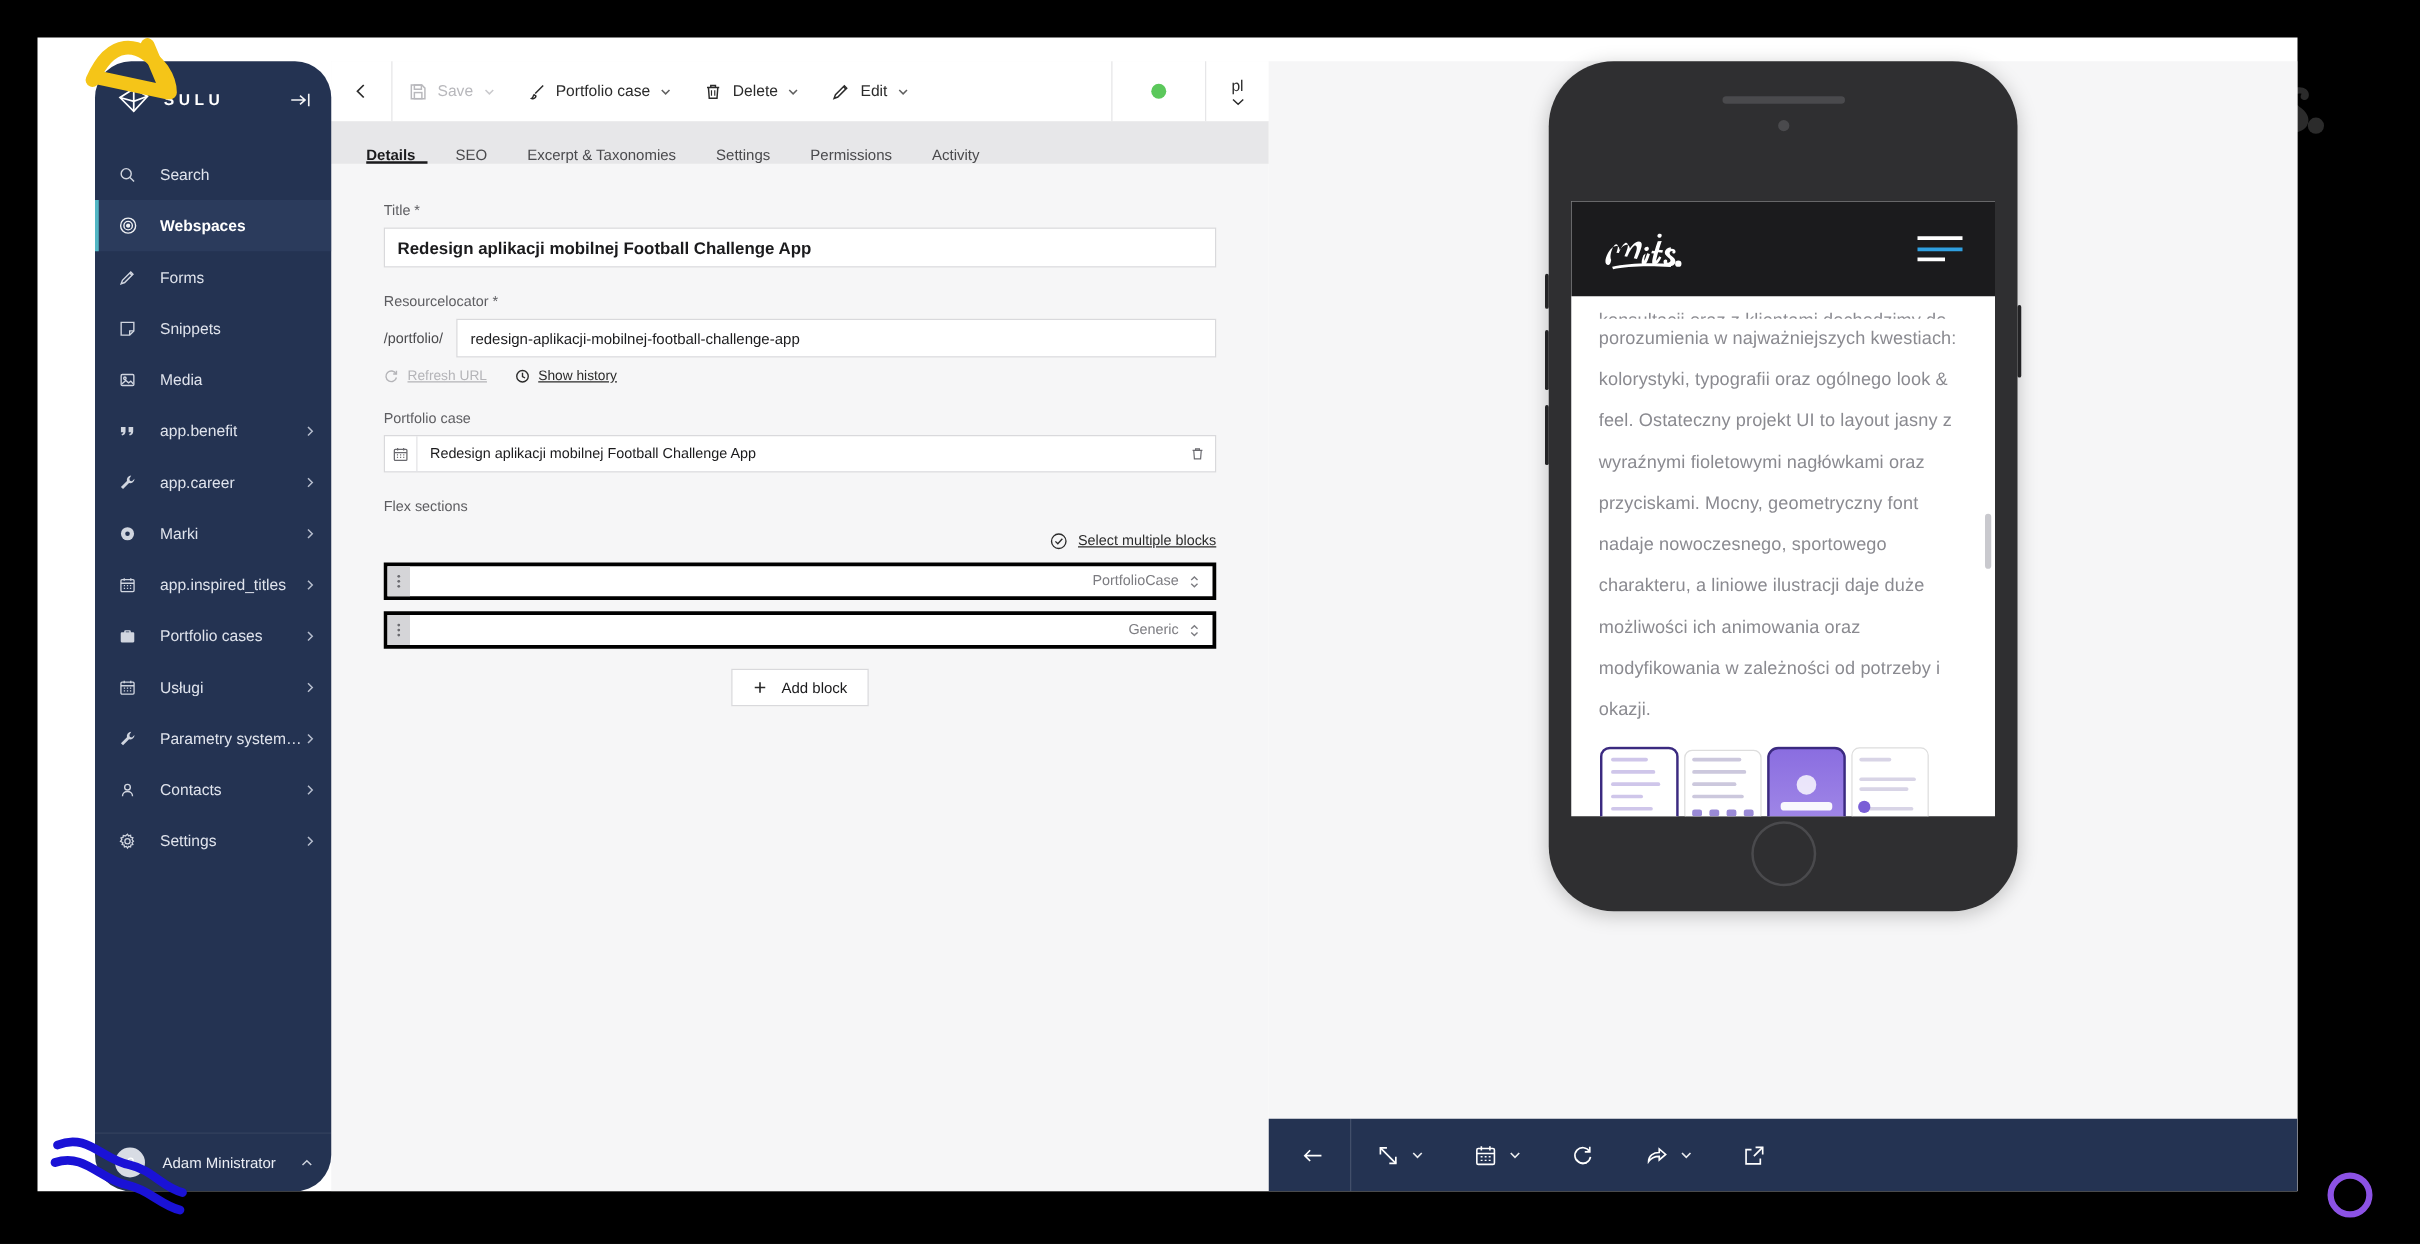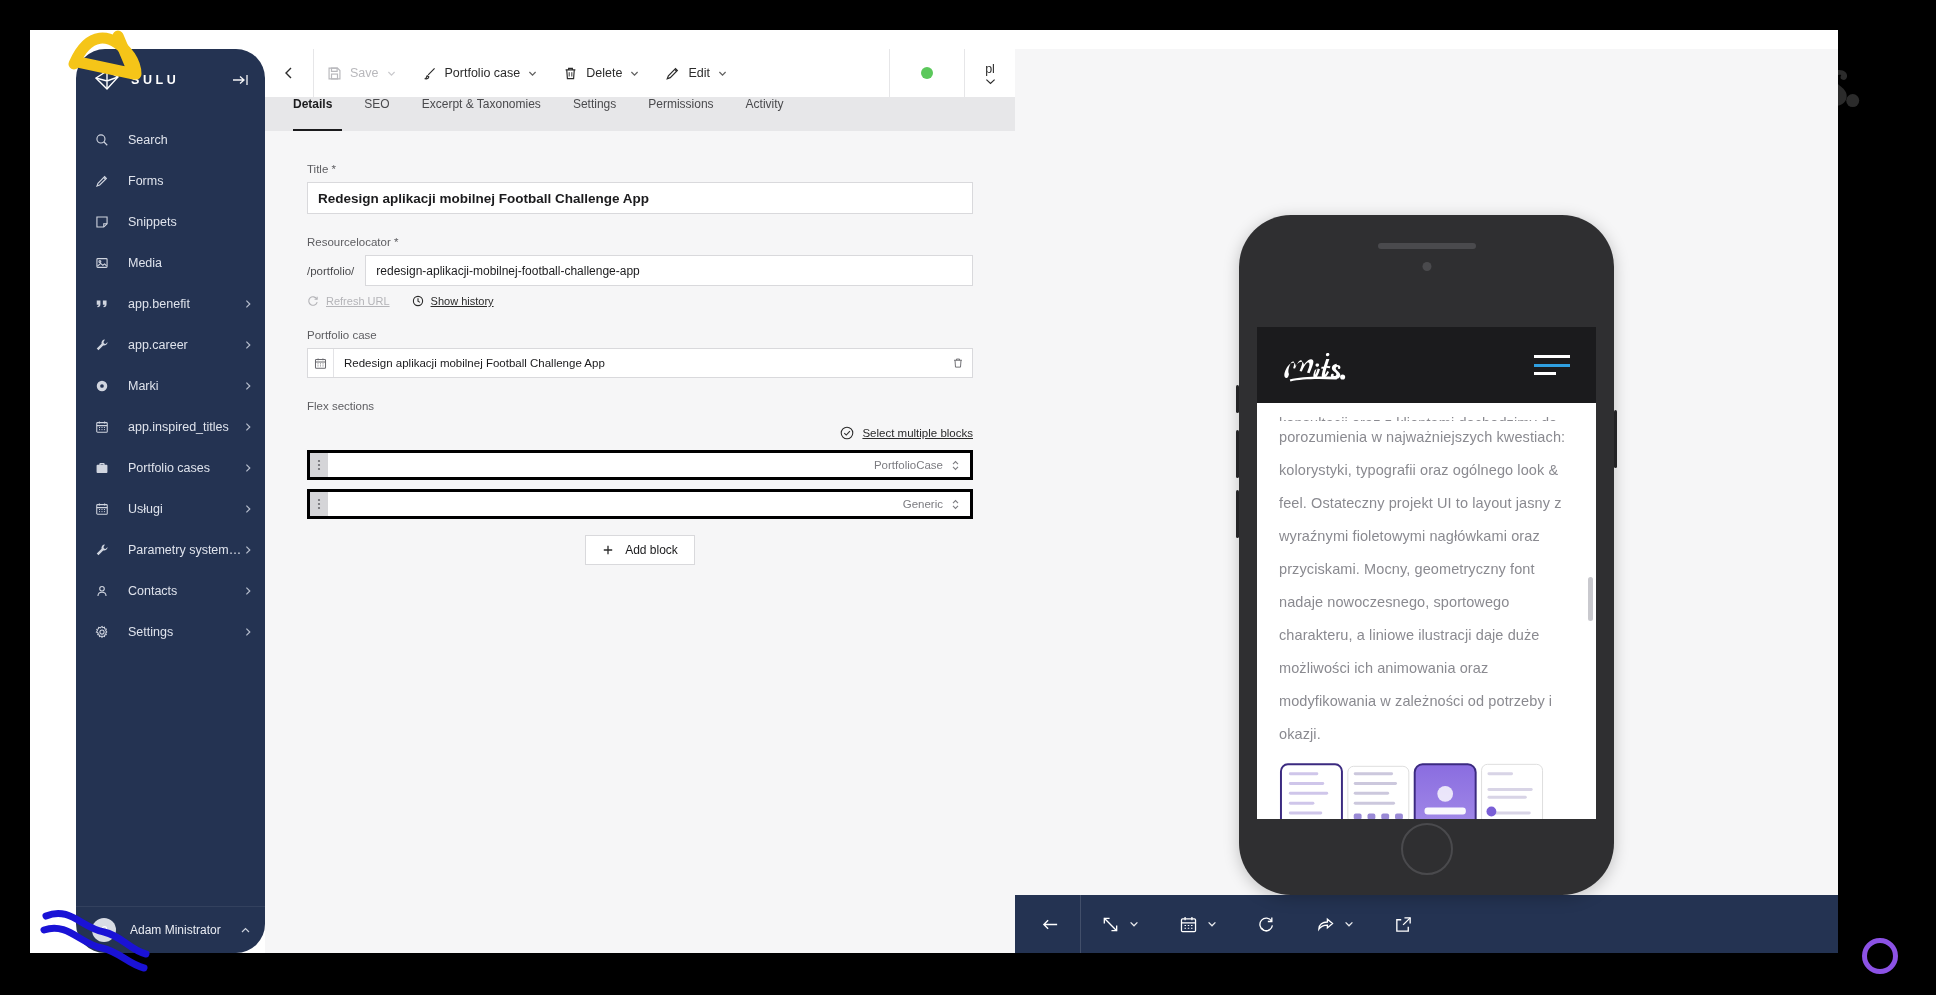--- a/index.html
+++ b/index.html
@@ -82,21 +82,21 @@
   .tb-status { width:74px; display:flex; align-items:center; justify-content:center; }
   .dot { width:12px; height:12px; border-radius:50%; }
   .tb-lang {
     width:50px; height:48px; display:flex; flex-direction:column;
     align-items:center; justify-content:center; gap:2px; cursor:pointer;
   }
   .tb-lang .lg { font-size:12.5px; color:#2b2b2b; }
 
   .tabbar { height:34px; background:#e7e7e9; display:flex; align-items:flex-end; padding:0 22px; flex-shrink:0; }
   .tab {
-    position:relative; height:34px; display:flex; align-items:flex-start;
+    position:relative; height:34px; display:flex; align-items:flex-end;
     padding:0 16px; font-size:12px; color:#4a4a4d; cursor:pointer; white-space:nowrap;
   }
   .tab:first-child { padding-left:6px; }
   .tab.active { color:#1b1b1d; font-weight:bold; }
   .tab.active:after {
     content:""; position:absolute; left:6px; right:6px; bottom:0; height:2.5px; background:#1b1b1d;
   }
 
   .form { flex:1; overflow:hidden; padding:32px 42px 0 42px; }
   .fld { margin-bottom:22px; }
@@ -137,21 +137,21 @@
   .addblock {
     display:flex; align-items:center; gap:11px; height:30px; padding:0 16px;
     border:1px solid #d9d9dc; background:#fff; font-size:12px; color:#1b1b1d; cursor:pointer;
   }
 
   
   #preview {
     position:absolute; left:985px; top:19px; width:823px; height:904px;
     background:#f6f6f7; display:flex; flex-direction:column; z-index:25;
   }
-  .pv-stage { flex:1; position:relative; display:flex; align-items:flex-end; justify-content:center; }
+  .pv-stage { flex:1; position:relative; display:flex; align-items:flex-start; justify-content:center; }
   .phone {
     position:relative; width:375px; height:680px; background:#2f2f31;
     border-radius:52px; box-shadow:0 3px 16px rgba(0,0,0,.22);
   }
   .phone .speaker {
     position:absolute; left:50%; top:28px; transform:translateX(-50%);
     width:98px; height:6px; border-radius:3px; background:#4a4a4d;
   }
   .phone .cam { position:absolute; left:50%; top:47px; transform:translateX(-50%); width:9px; height:9px; border-radius:50%; background:#4a4a4d; }
   .phone .home {
@@ -221,20 +221,30 @@
         <div class="sb-item">
           <span class="ic">
             <svg viewBox="0 0 16 16" width="14" height="14" fill="none" stroke="#dfe3ec" stroke-width="1.3">
                 <circle cx="6.8" cy="6.8" r="4.6"></circle>
                 <path d="M10.3 10.3 L14 14"></path>
               </svg>
           </span>
           <span class="lbl">Search</span>
         </div>
 
+        <div class="sb-item active">
+          <span class="ic">
+            <svg viewBox="0 0 16 16" width="15" height="15" fill="none" stroke="#fff" stroke-width="1.2">
+                <circle cx="8" cy="8" r="6.4"></circle>
+                <circle cx="8" cy="8" r="3.6"></circle>
+                <circle cx="8" cy="8" r="1.2" fill="#fff"></circle>
+              </svg>
+          </span>
+          <span class="lbl">Webspaces</span>
+        </div>
 
         <div class="sb-item">
           <span class="ic">
             <svg viewBox="0 0 16 16" width="14" height="14" fill="none" stroke="#dfe3ec" stroke-width="1.3">
                 <path d="M2.2 13.8 L3.4 10.6 L11 3 L13 5 L5.4 12.6 Z"></path>
                 <path d="M10.2 4 L12 5.8"></path>
               </svg>
           </span>
           <span class="lbl">Forms</span>
         </div>

